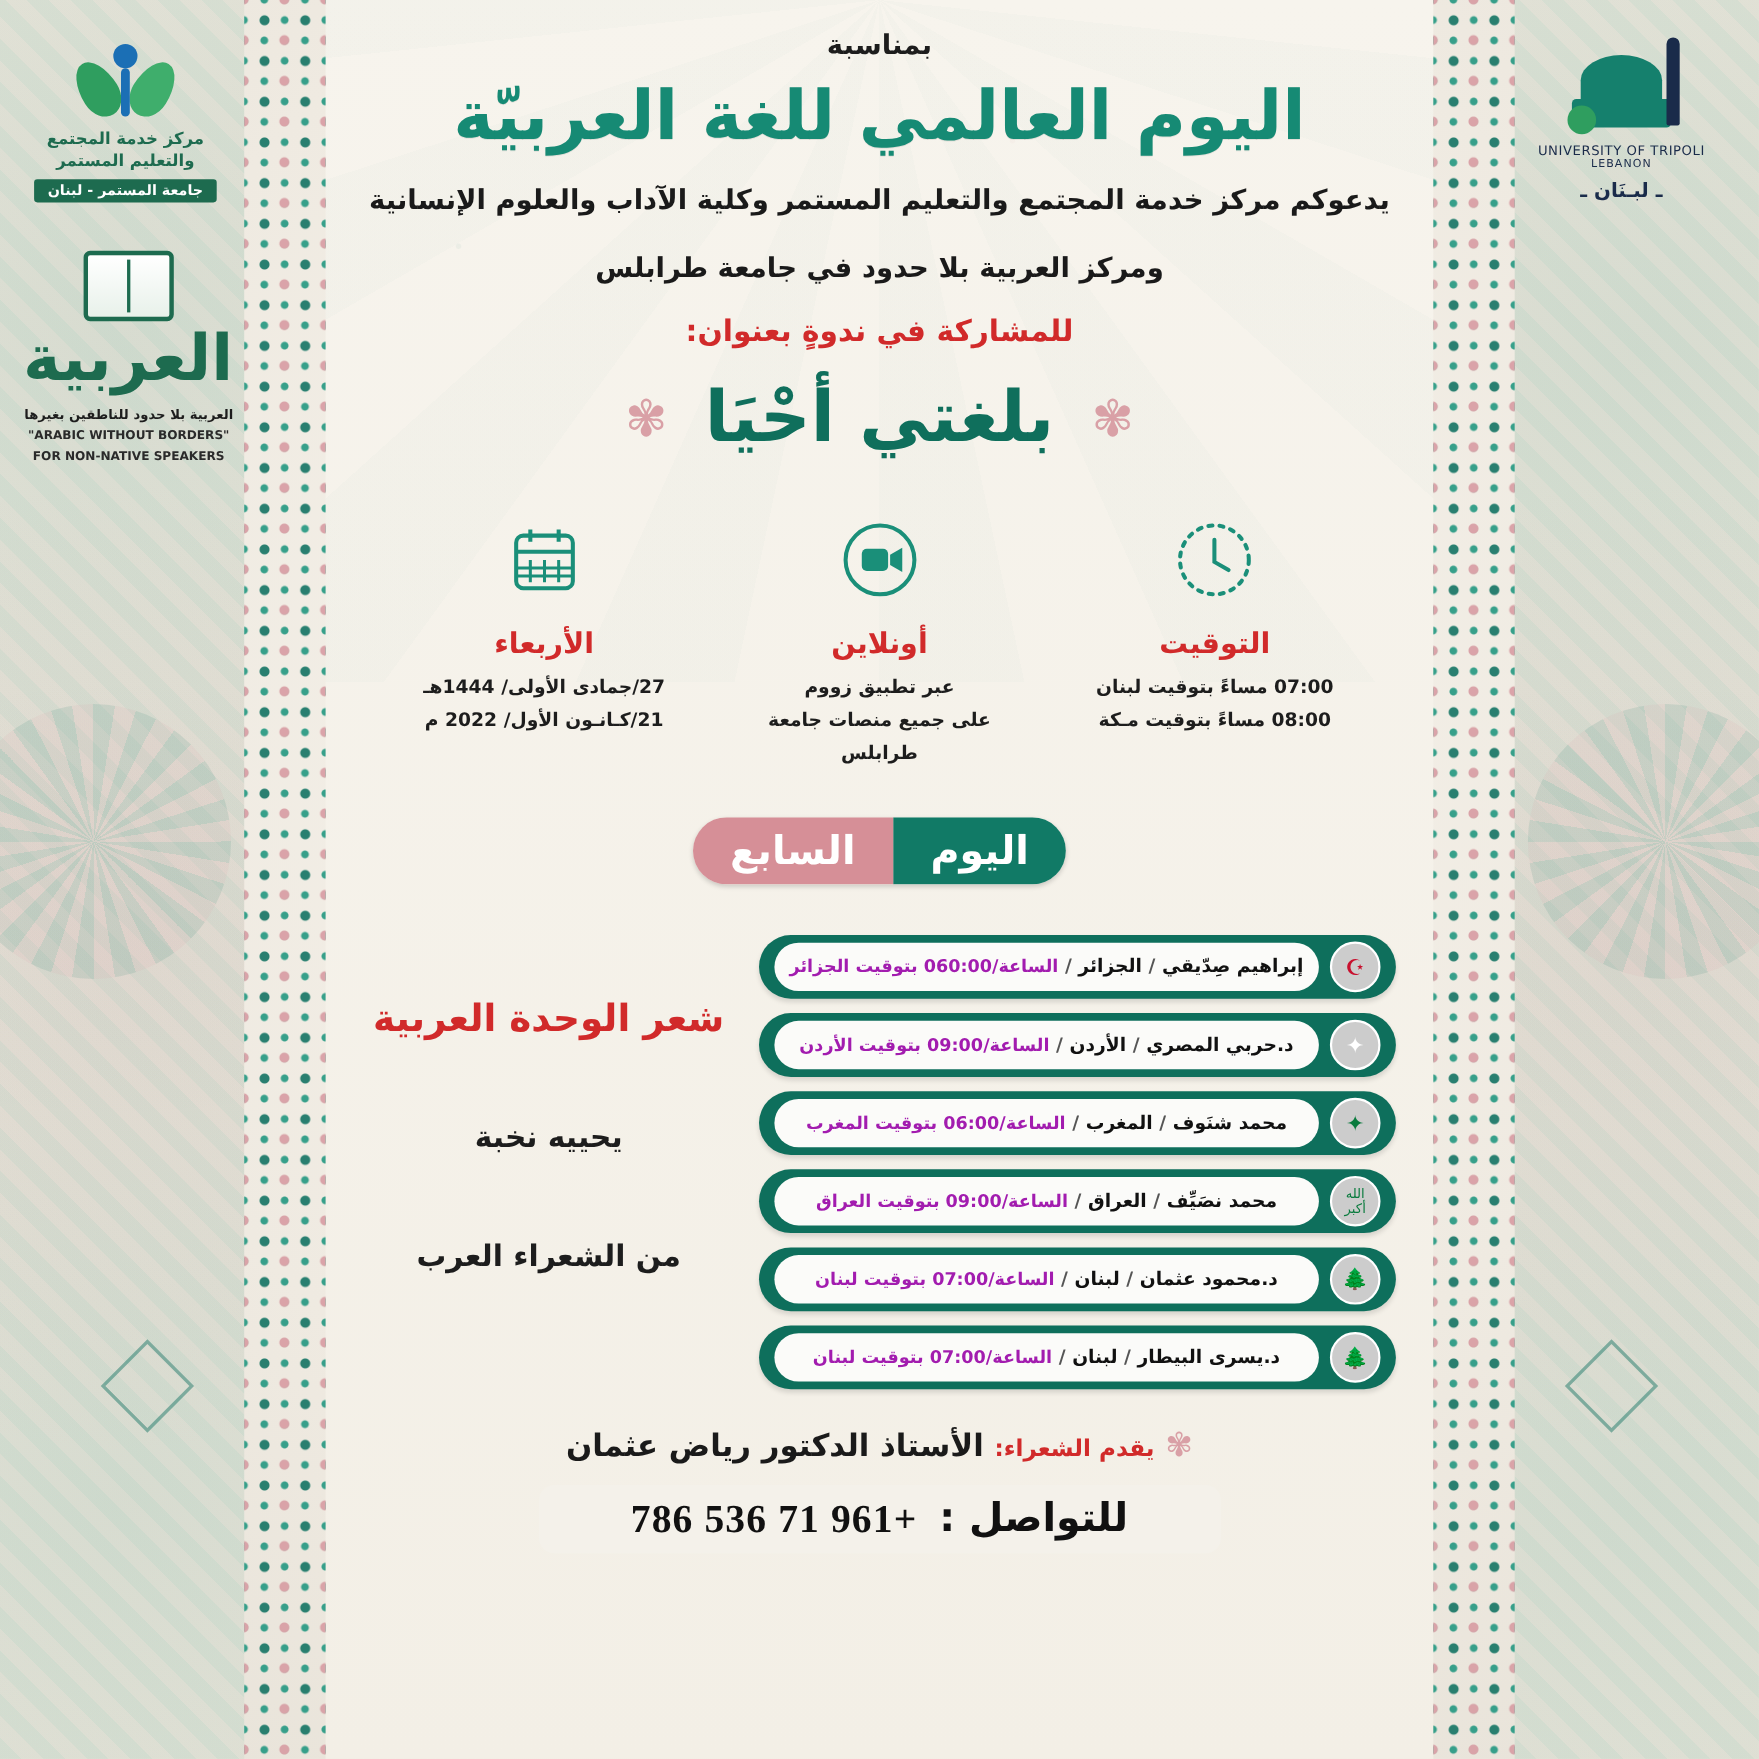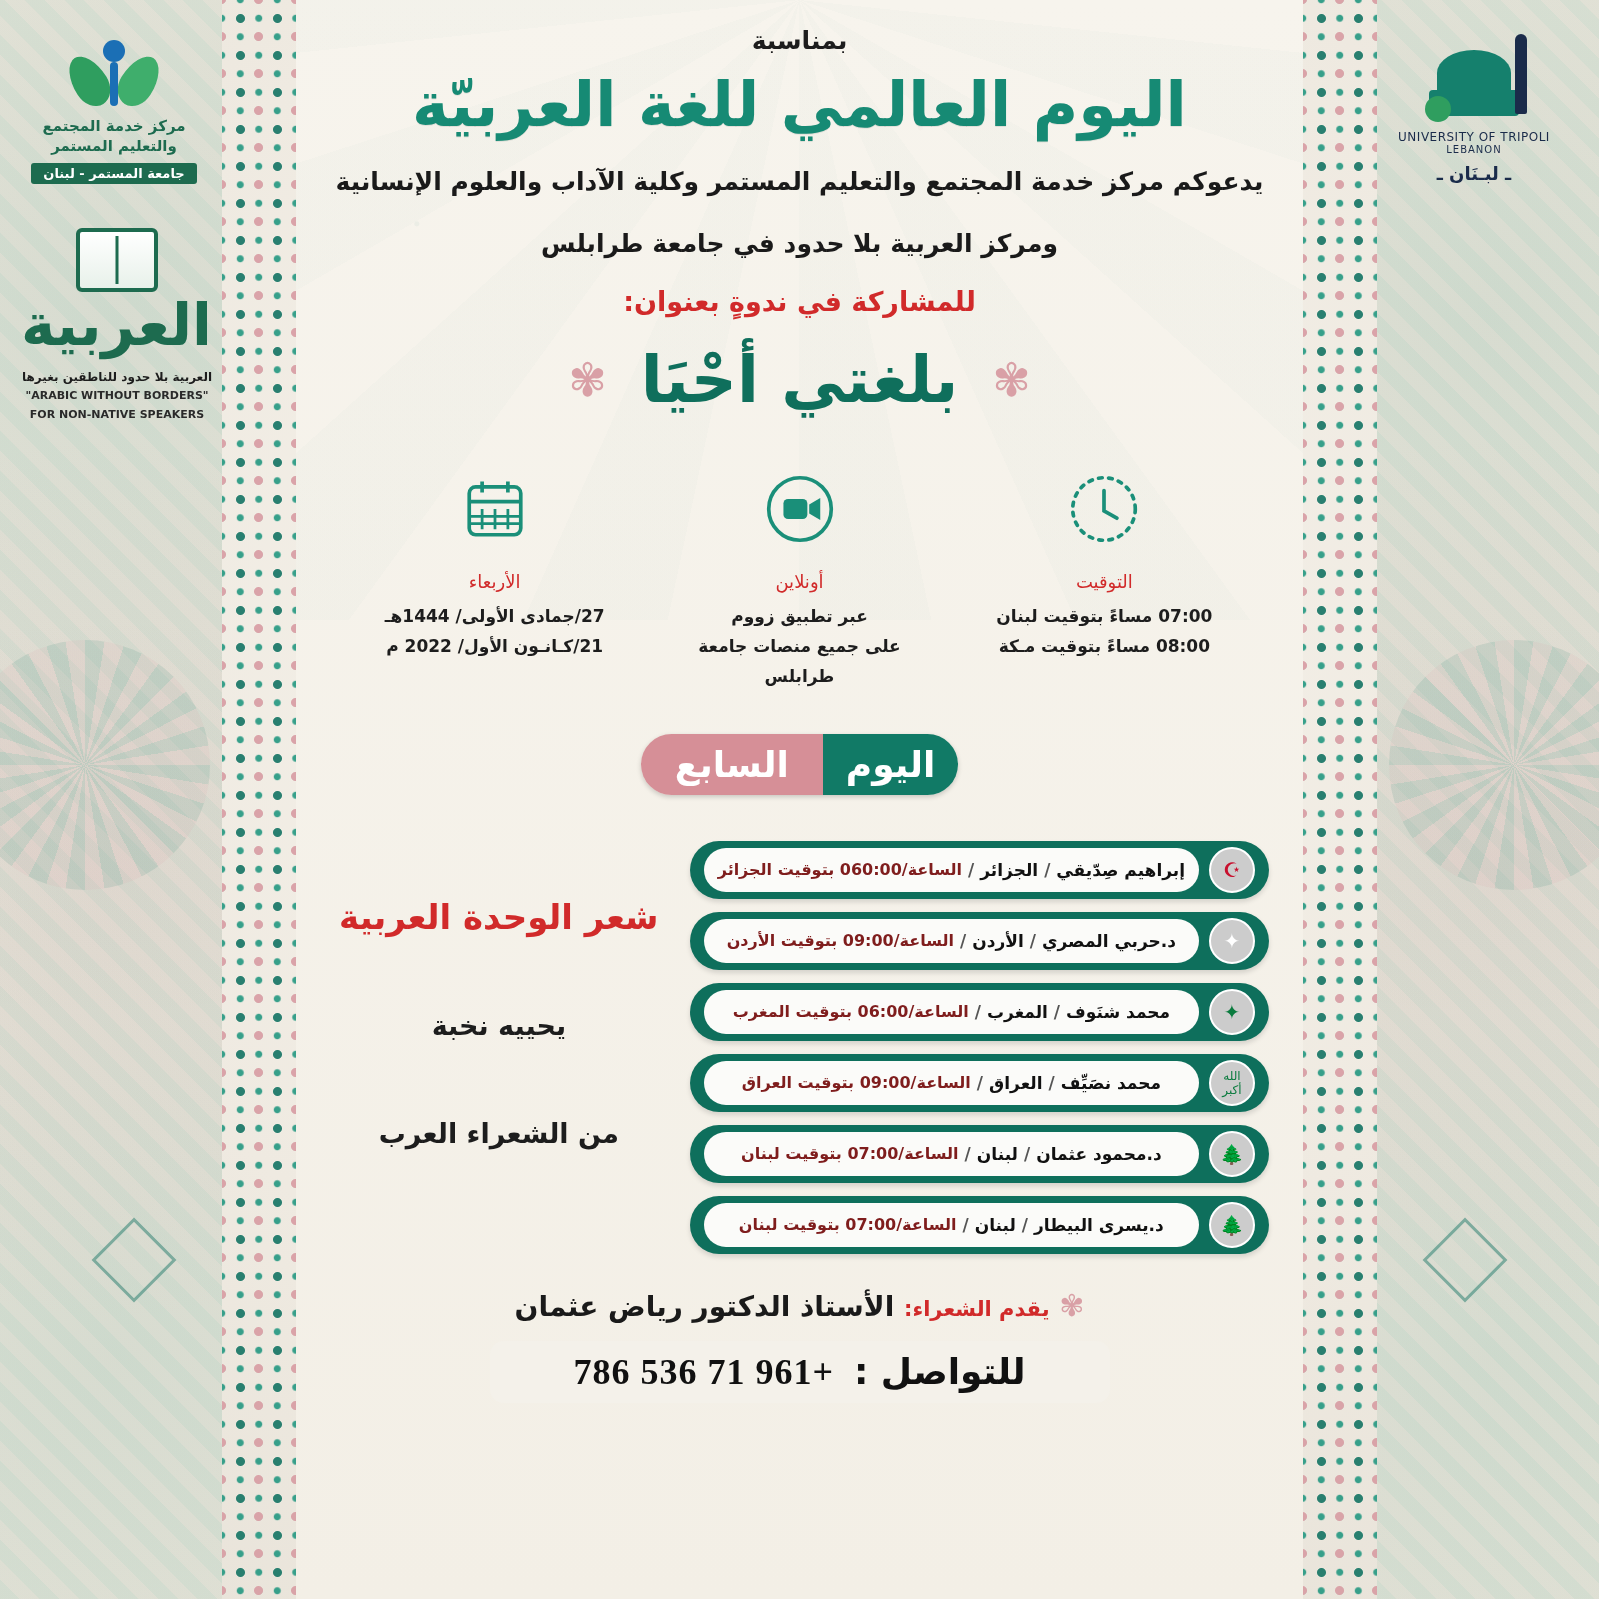--- a/index.html
+++ b/index.html
@@ -103,49 +103,49 @@
   .invite{margin-top:22px;font-size:25px;font-weight:bold;color:#1a1a1a;line-height:1.6;}
   .seminar{margin-top:22px;font-size:27px;font-weight:bold;color:#d12a2a;}
   .slogan-wrap{margin-top:26px;display:flex;align-items:center;justify-content:center;gap:34px;}
   .slogan{font-size:64px;font-weight:bold;color:#0f6f5c;}
   .orn{color:#d9a0a6;font-size:46px;line-height:1;}
   
   .inforow{margin-top:46px;display:flex;justify-content:space-between;align-items:flex-start;padding:0 34px;}
   .infocell{width:30%;}
   .ico{width:92px;height:92px;margin:0 auto 16px;color:#1a8f79;}
   .ico svg{width:92px;height:92px;}
-  .ihead{font-size:18px;font-weight:normal;color:#d12a2a;}
+  .ihead{font-size:26px;font-weight:bold;color:#d12a2a;}
   .ibody{margin-top:10px;font-size:17px;font-weight:bold;color:#1d1d1d;line-height:1.75;}
   
   .daypill{
     margin:42px auto 0;display:inline-flex;overflow:hidden;border-radius:40px;
     box-shadow:0 2px 5px rgba(0,0,0,.18);
   }
-  .daypill .a{background:#117a66;color:#fff;font-size:36px;font-weight:bold;padding:10px 23px;}
+  .daypill .a{background:#117a66;color:#fff;font-size:36px;font-weight:bold;padding:10px 34px;}
   .daypill .b{background:#d68f97;color:#fff;font-size:36px;font-weight:bold;padding:10px 34px;}
   
   .lower{margin-top:46px;display:flex;justify-content:center;align-items:flex-start;gap:22px;}
   .speakers{width:600px;display:flex;flex-direction:column;gap:13px;}
   .sp{
     position:relative;height:58px;border-radius:30px;background:#0e6f5c;
     box-shadow:0 3px 5px rgba(0,0,0,.13);display:flex;align-items:center;
     padding:0 14px;
   }
   .sp .flag{
     width:42px;height:42px;border-radius:50%;flex:0 0 42px;background:#ccc;
     border:2px solid #fff;overflow:hidden;position:relative;
   }
   .sp .txt{
     flex:1;margin-right:10px;height:44px;border-radius:24px;background:#fbfbf9;
     display:flex;align-items:center;justify-content:center;color:#1b1b1b;
     font-size:17px;font-weight:bold;padding:0 14px;white-space:nowrap;
   }
   .sp .txt .nm{color:#111;}
   .sp .txt .sep{color:#555;margin:0 6px;}
-  .sp .txt .tm{color:#7f1d1d;font-size:16px;}
+  .sp .txt .tm{color:#a21caf;font-size:16px;}
   .festival{width:360px;text-align:center;padding-top:54px;}
   .fes1{font-size:34px;font-weight:bold;color:#d12a2a;line-height:1.35;}
   .fes2{margin-top:64px;font-size:27px;font-weight:bold;color:#1d1d1d;line-height:1.6;}
   
   .presenter{
     margin-top:34px;text-align:center;font-size:28px;font-weight:bold;color:#1a1a1a;
   }
   .presenter .red{color:#d12a2a;font-size:21px;}
   .presenter .o{color:#d9a0a6;font-size:30px;}
   .contact{

